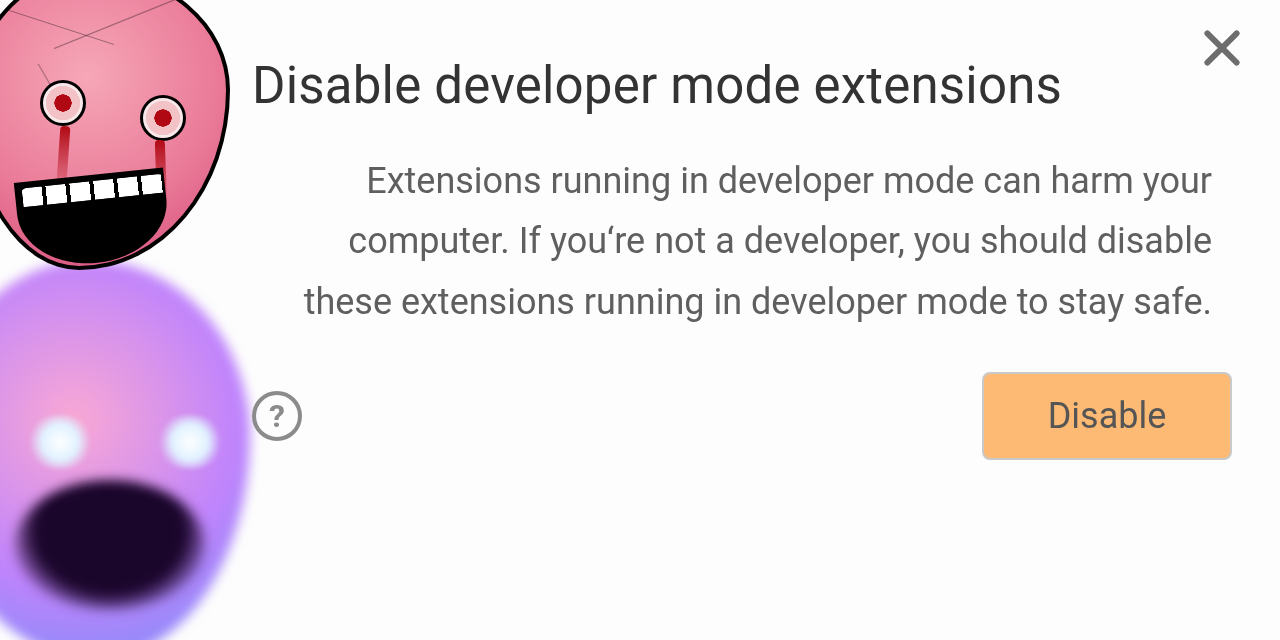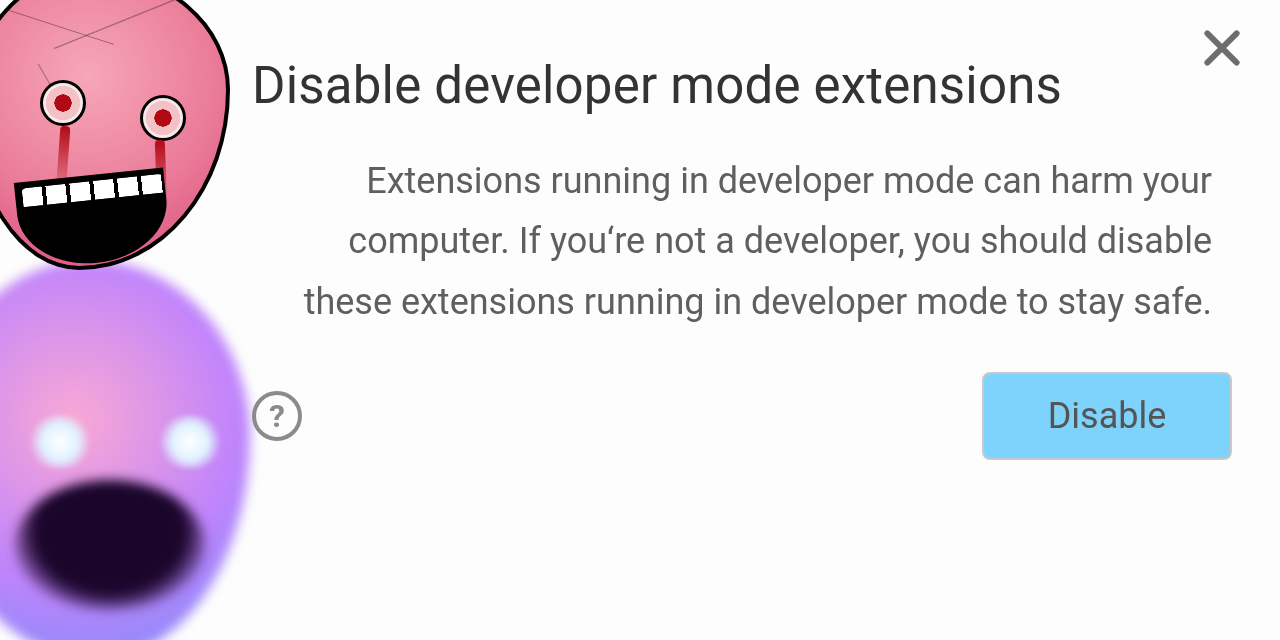--- a/index.html
+++ b/index.html
@@ -137,21 +137,21 @@
     font-size: 32px;
     font-weight: 700;
     display: flex; align-items: center; justify-content: center;
     filter: blur(0.4px);
     cursor: pointer;
   }
   .disable-btn {
     min-width: 250px;
     height: 88px;
     padding: 0 40px;
-    background: #7dd3fc;
+    background: #fdba74;
     border: 2px solid #c9c9c9;
     border-radius: 8px;
     color: #555555;
     font-size: 36px;
     font-family: inherit;
     cursor: pointer;
     text-align: center;
   }
 
   .close {

